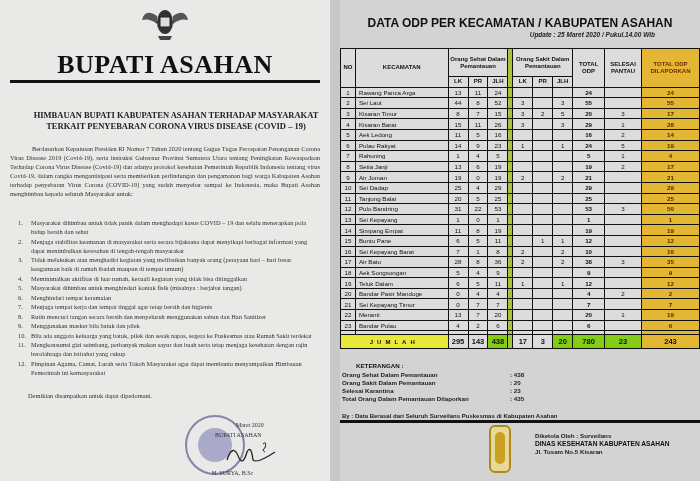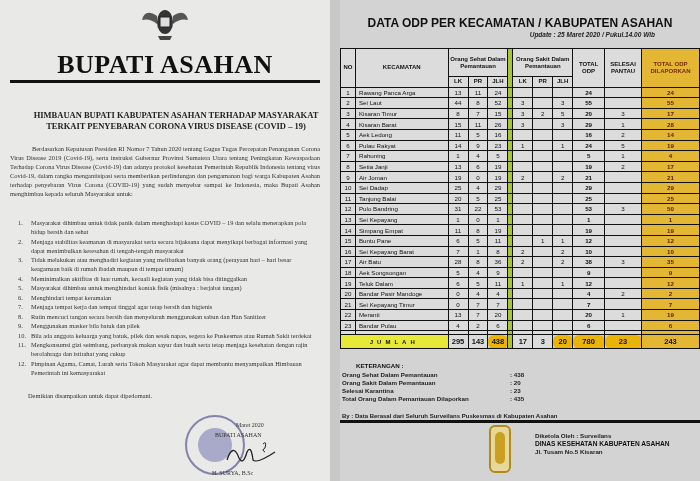--- a/index.html
+++ b/index.html
@@ -30,21 +30,21 @@
   .data-title { position: absolute; left: 0; width: 360px; top: 16px; text-align: center; font-weight: bold; font-size: 12px; color: #111; }
   .update { position: absolute; right: 45px; top: 31px; font-weight: bold; font-style: italic; font-size: 6.5px; color: #222; }
   table.odp { position: absolute; left: 0; top: 48px; width: 360px; border-collapse: collapse; font-size: 6.2px; color: #111; }
   table.odp th, table.odp td { border: 1.2px solid #111; height: 10.6px; padding: 0 1px; text-align: center; background: #dcdcdc; }
   table.odp th { font-weight: bold; font-size: 6px; line-height: 7px; }
   table.odp td.name { text-align: left; padding-left: 3px; }
   table.odp td.bold { font-weight: bold; }
   table.odp .sep { width: 5px; padding: 0; background: #a8c43a; }
   table.odp .gold { background: #e3b634; font-weight: bold; color: #5a1f05; }
   table.odp th.gold { color: #7a2a05; }
-  table.odp .yellow { background: #eab308; font-weight: bold; border-radius: 6px; }
+  table.odp .yellow { background: #84cc16; font-weight: bold; }
   table.odp tr.total td { height: 14px; font-weight: bold; font-size: 7.5px; margin-top: 28px; }
   table.odp tr.total td.label { background: #e8e838; letter-spacing: 4px; font-size: 6px; }
   table.odp tr.total td.goldt { background: #e3b634; }
   table.odp tr.spacer td { height: 4px; border-top: none; border-bottom: none; }
 
   .ket-title { position: absolute; left: 16px; top: 362px; font-weight: bold; font-size: 6.2px; color: #111; }
   .ket { position: absolute; left: 2px; top: 371px; font-weight: bold; font-size: 6.2px; color: #222; line-height: 8px; }
   .ket .row { display: flex; }
   .ket .lbl { width: 168px; }
   .by-line { position: absolute; left: 2px; top: 413px; font-weight: bold; font-size: 6px; color: #222; }

